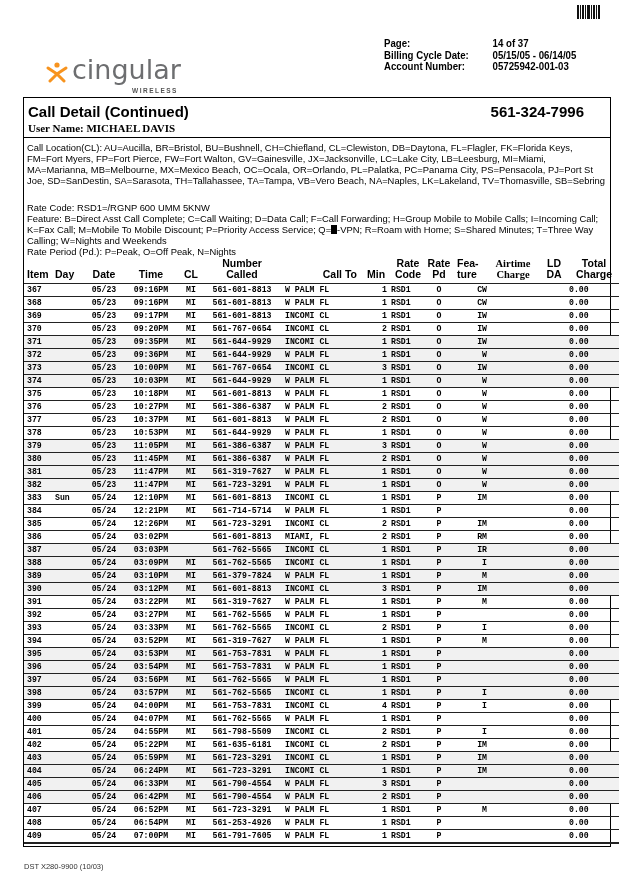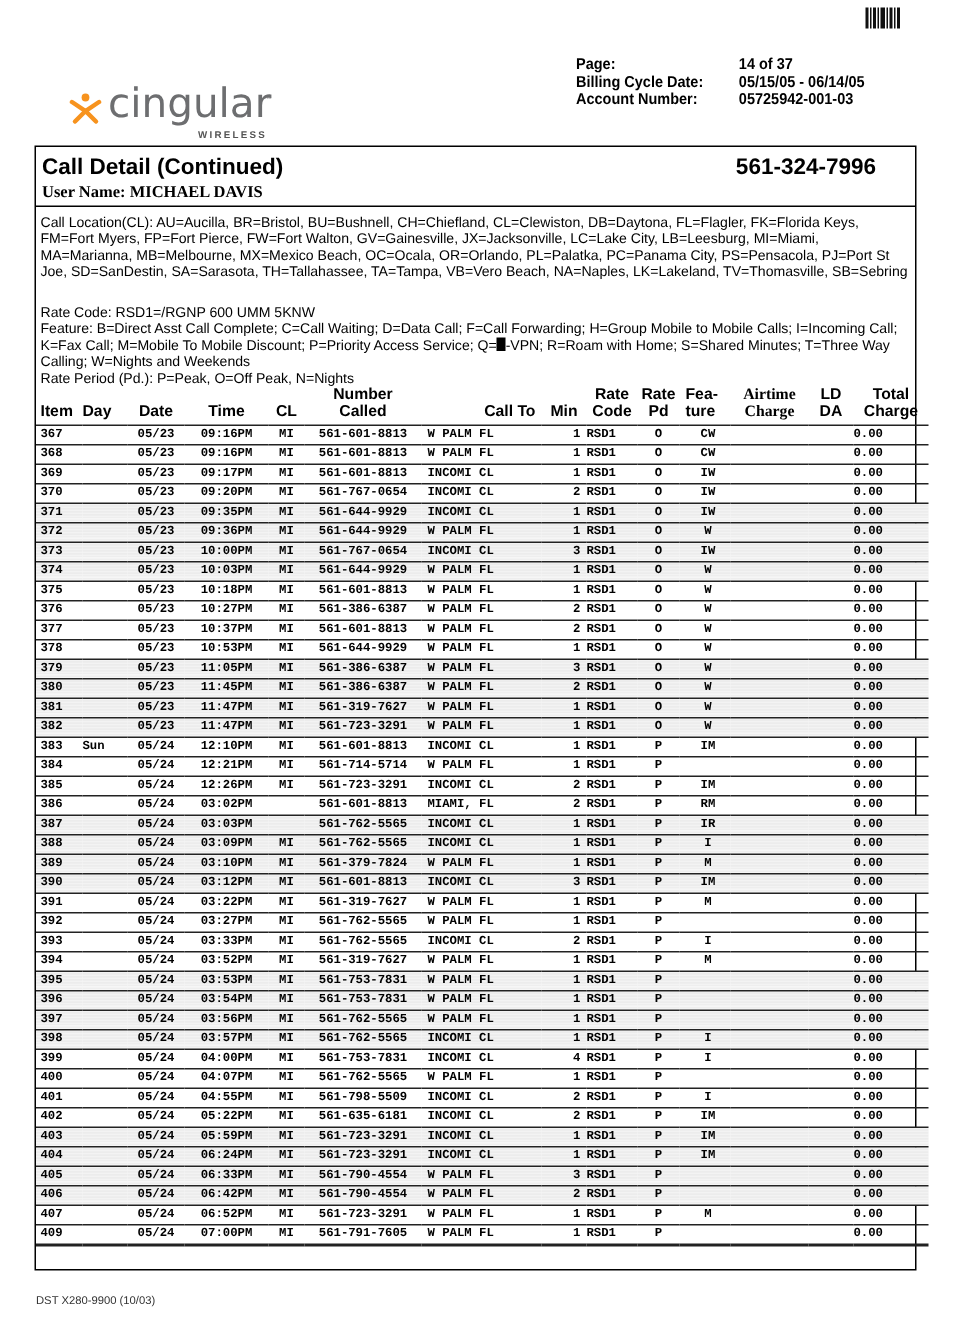--- a/index.html
+++ b/index.html
@@ -31,21 +31,21 @@
   .c-item { width: 28px; text-align: left; padding-left: 3px; }
   .c-day { width: 30px; text-align: left; }
   .c-date { width: 38px; text-align: center; }
   .c-time { width: 56px; text-align: center; }
   .c-cl { width: 24px; text-align: center; }
   .c-num { width: 78px; text-align: center; }
   .c-to { width: 72px; text-align: left; padding-left: 4px; }
   .c-min { width: 20px; text-align: right; padding-right: 4px; }
   .c-rc { width: 34px; text-align: left; }
   .c-rp { width: 28px; text-align: center; }
-  .c-feat { width: 30px; text-align: center; padding-left: 4px; }
+  .c-feat { width: 30px; text-align: right; padding-left: 4px; }
   .c-air { width: 52px; text-align: center; font-family: Liberation Serif, serif; }
   .c-ld { width: 30px; text-align: center; }
   .c-tot { width: 50px; text-align: left; padding-right: 6px; }
   th.c-item { font-size: 10.5px; }
   .footer { position: absolute; left: 24px; top: 862px; font-size: 7.5px; color: #333; }
 </style>
 </head>
 <body>
 
 <div class="barcode">
@@ -770,20 +770,36 @@
           <td class="c-num">561-723-3291</td>
           <td class="c-to">W PALM FL</td>
           <td class="c-min">1</td>
           <td class="c-rc">RSD1</td>
           <td class="c-rp">P</td>
           <td class="c-feat">M</td>
           <td class="c-air"></td>
           <td class="c-ld"></td>
           <td class="c-tot">0.00</td>
         </tr>
+        <tr>
+          <td class="c-item">408</td>
+          <td class="c-day"></td>
+          <td class="c-date">05/24</td>
+          <td class="c-time">06:54PM</td>
+          <td class="c-cl">MI</td>
+          <td class="c-num">561-253-4926</td>
+          <td class="c-to">W PALM FL</td>
+          <td class="c-min">1</td>
+          <td class="c-rc">RSD1</td>
+          <td class="c-rp">P</td>
+          <td class="c-feat"></td>
+          <td class="c-air"></td>
+          <td class="c-ld"></td>
+          <td class="c-tot">0.00</td>
+        </tr>
         <tr class=" last">
           <td class="c-item">409</td>
           <td class="c-day"></td>
           <td class="c-date">05/24</td>
           <td class="c-time">07:00PM</td>
           <td class="c-cl">MI</td>
           <td class="c-num">561-791-7605</td>
           <td class="c-to">W PALM FL</td>
           <td class="c-min">1</td>
           <td class="c-rc">RSD1</td>

